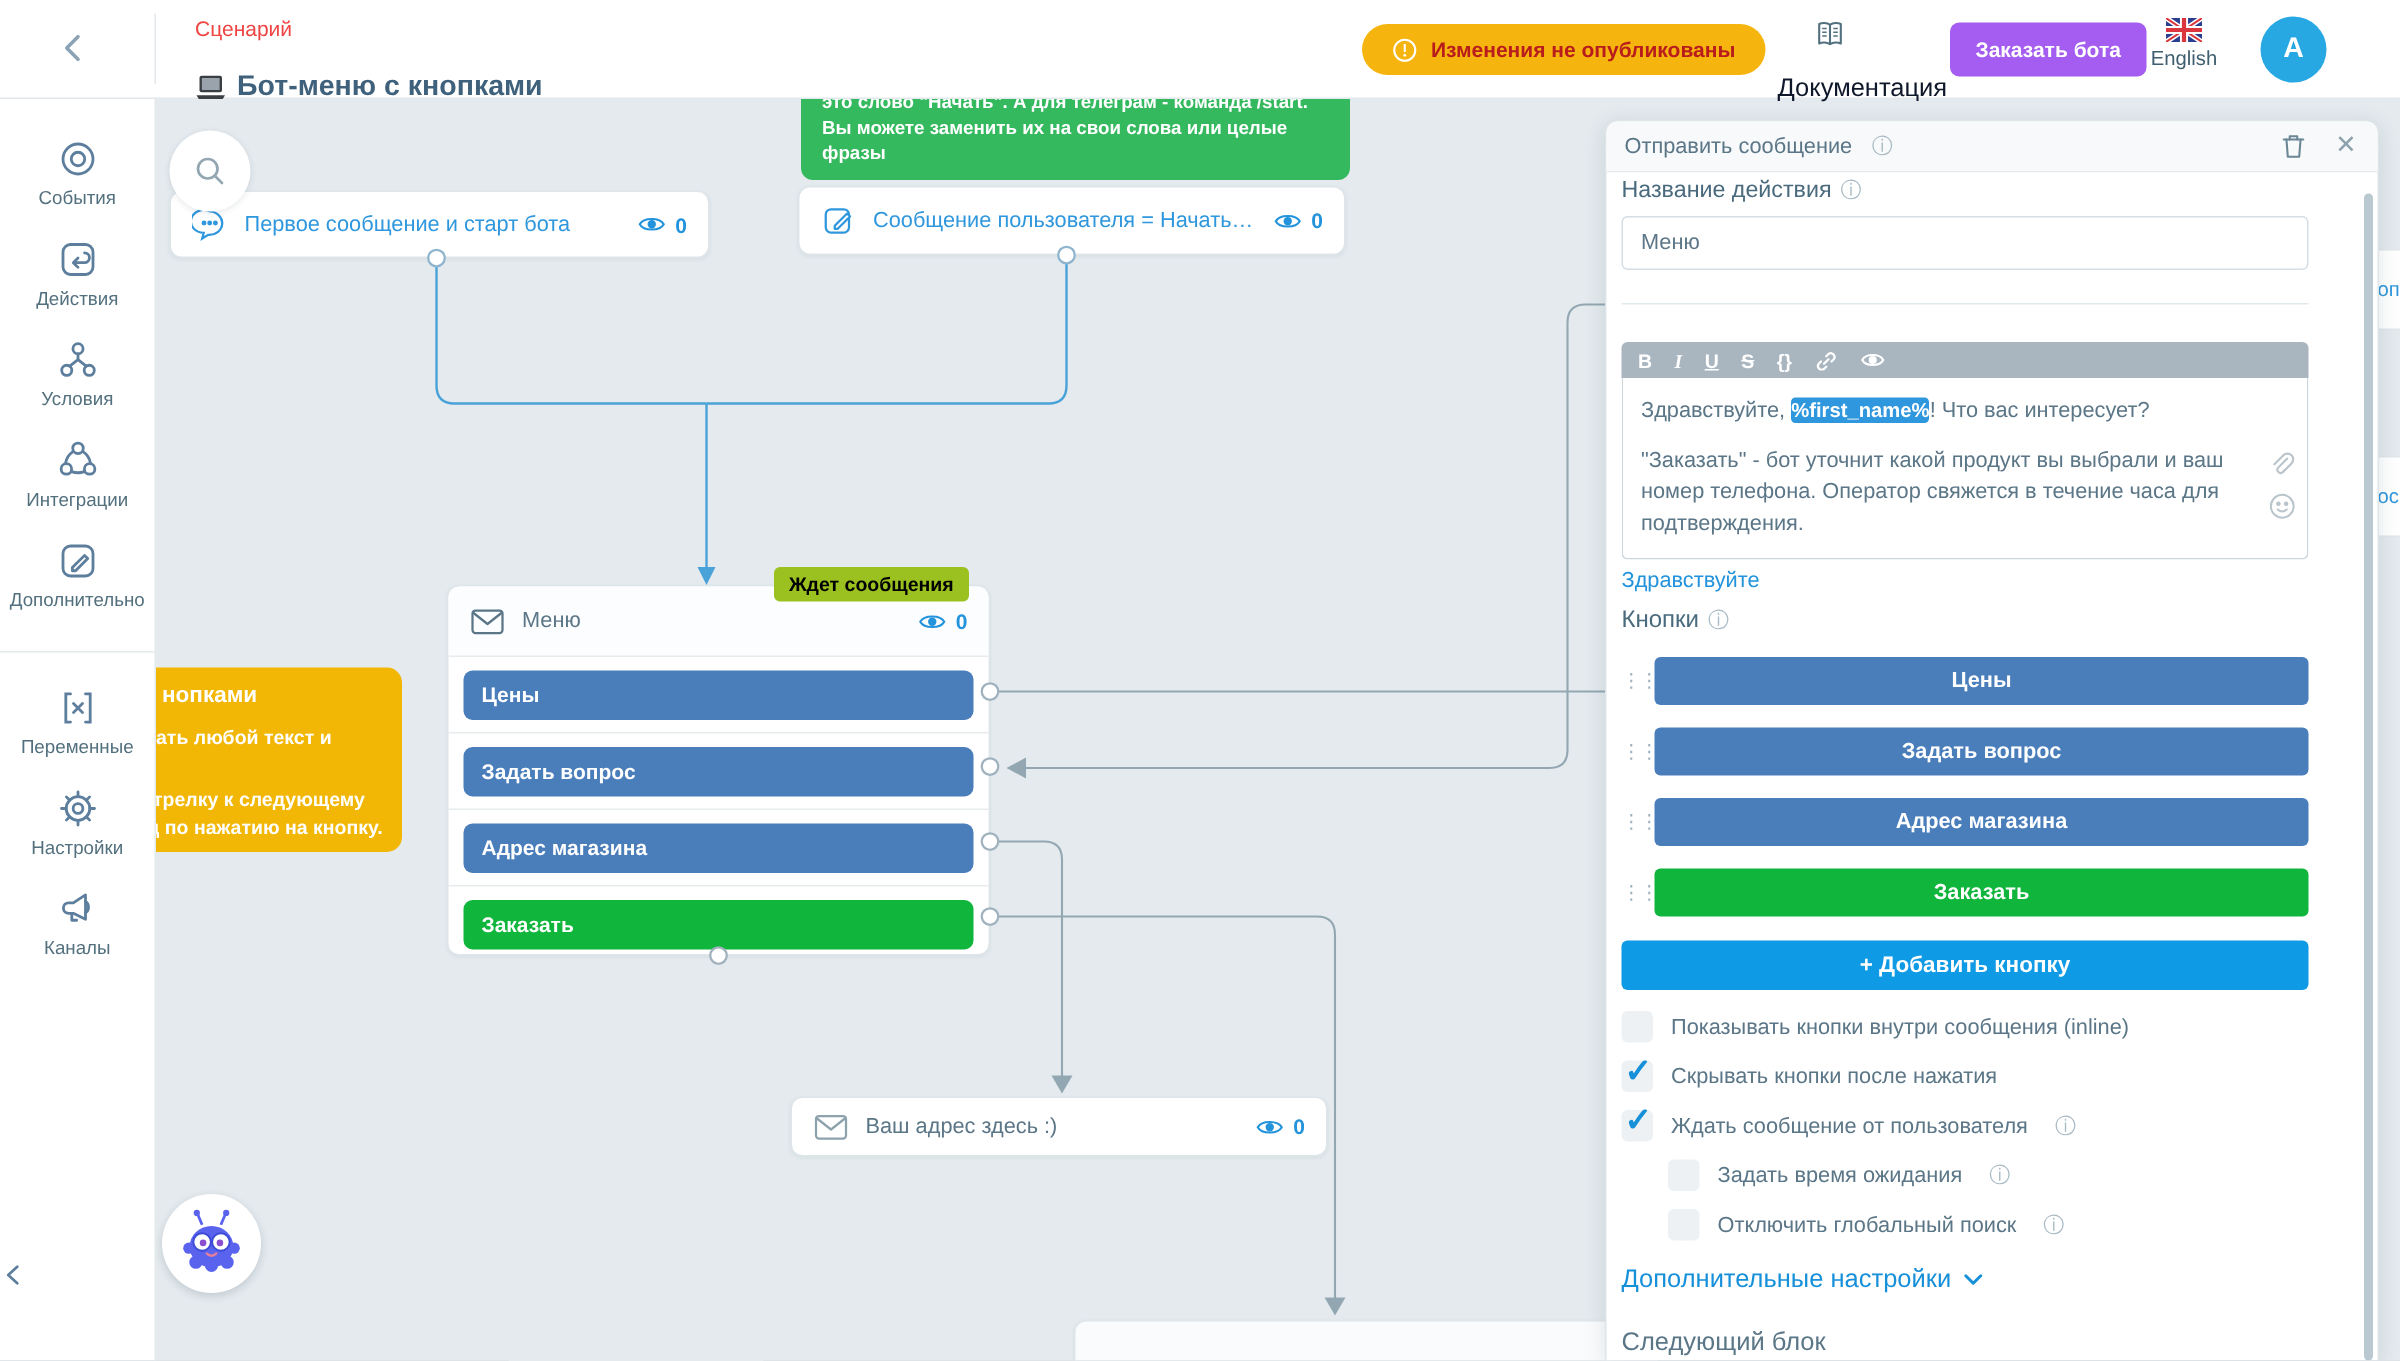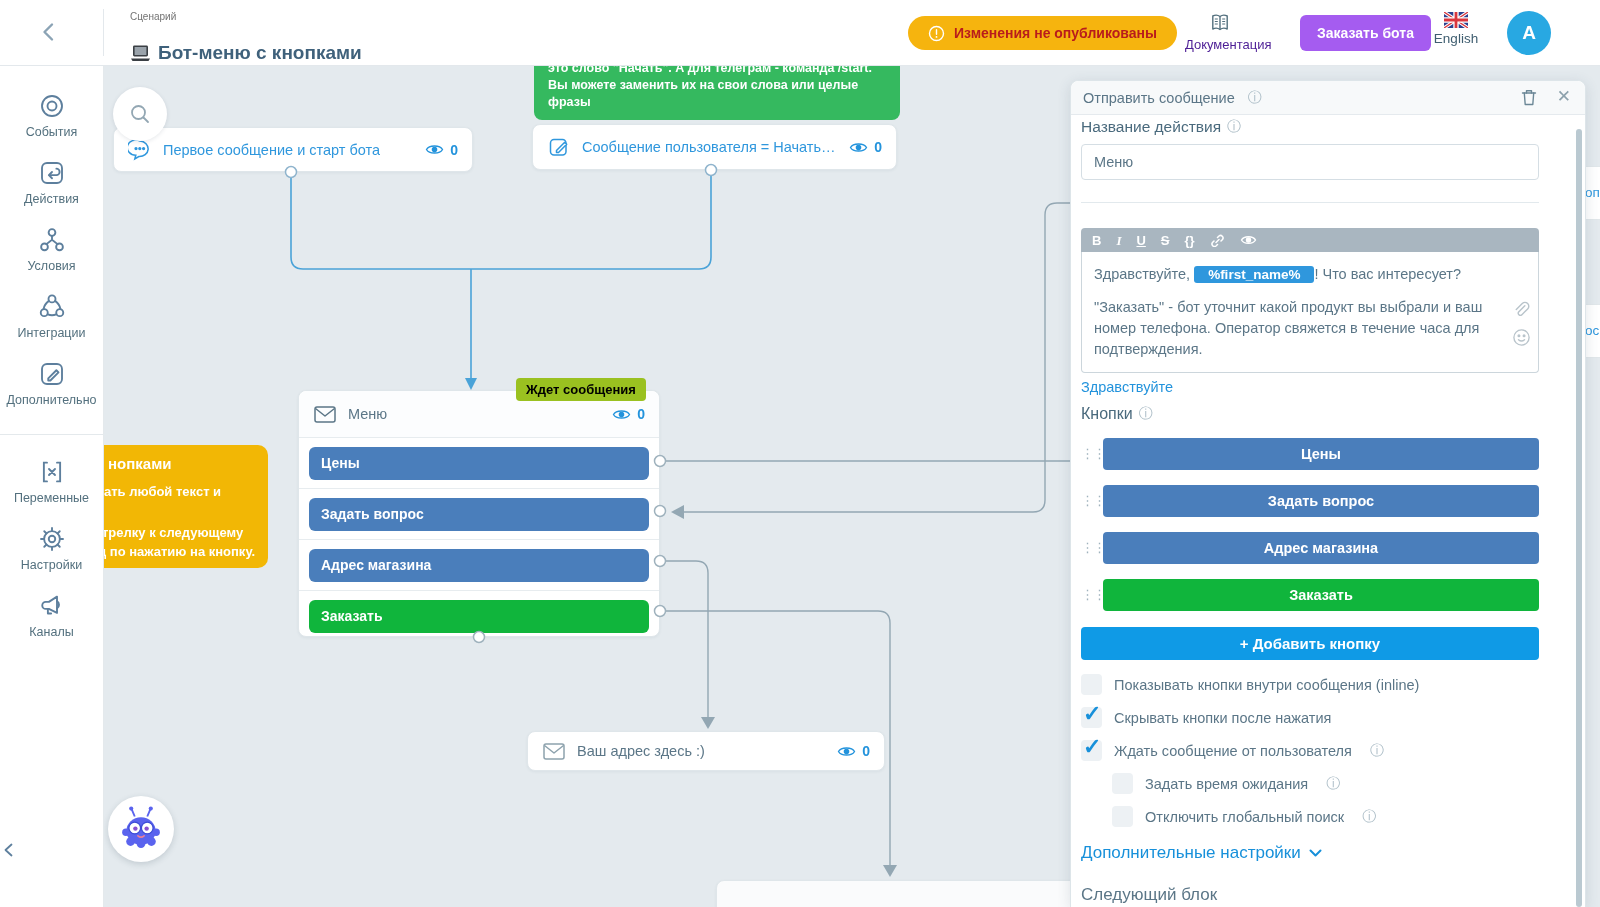--- a/index.html
+++ b/index.html
@@ -5,26 +5,26 @@
   html,body{margin:0;padding:0;background:#d7dde1;}
   .stage{position:relative;width:1600px;height:907px;background:#e4eaee;overflow:hidden;
          font-family:"Liberation Sans",sans-serif;color:#5b7687;}
   svg{display:block}
   
   .header{position:absolute;top:0;left:0;right:0;height:65px;background:#fff;
           border-bottom:1px solid #e3e8ec;z-index:30;}
   .back-btn{position:absolute;left:38px;top:21px;cursor:pointer}
   .hdr-divider{position:absolute;left:103px;top:9px;bottom:9px;width:1px;background:#e3e8ec}
   .title-wrap{position:absolute;left:130px;top:11px}
-  .crumb{font-size:10px;color:#737373}
+  .crumb{font-size:14px;color:#ef4444}
   .page-title{font-size:19px;font-weight:bold;color:#3f617b;margin-top:20px;display:flex;align-items:center;gap:7px}
   .pub-badge{position:absolute;left:908px;top:16px;height:34px;border-radius:17px;background:#f6b40e;
              color:#b91c1c;font-weight:bold;font-size:14px;display:flex;align-items:center;gap:9px;padding:0 20px}
   .docs{position:absolute;left:1185px;top:12px;width:70px;text-align:center;cursor:pointer}
-  .docs .lbl{font-size:13px;color:#4c1d95;margin-top:3px}
+  .docs .lbl{font-size:17px;color:#0f172a;margin-top:15px}
   .docs svg{margin:0 auto}
   .order-btn{position:absolute;left:1300px;top:15px;height:36px;border-radius:6px;background:#a55cf0;
              color:#fff;font-weight:bold;font-size:14px;display:flex;align-items:center;padding:0 17px;border:none;cursor:pointer}
   .lang{position:absolute;left:1428px;top:12px;width:56px;text-align:center;cursor:pointer}
   .lang .lbl{font-size:13.5px;color:#3f5e70;margin-top:3px}
   .lang svg{margin:0 auto}
   .avatar{position:absolute;left:1507px;top:11px;width:44px;height:44px;border-radius:50%;background:#28a8e2;
           color:#fff;font-weight:bold;font-size:19px;display:flex;align-items:center;justify-content:center;cursor:pointer}
   
   .sidebar{position:absolute;top:65px;left:0;bottom:0;width:103px;background:#fff;border-right:1px solid #e4e9ec;z-index:20}
@@ -74,21 +74,21 @@
   .plabel{font-size:15.5px;color:#4a6a7d;margin-top:4px;display:flex;align-items:center}
   .pinput{margin-top:8px;height:34px;border:1px solid #d5dee4;border-radius:4px;background:#fff;display:flex;
           align-items:center;padding:0 12px;font-size:14.5px;color:#5b7687}
   .pdivider{margin-top:22px;border-top:1px solid #e2e9ed}
   .editor{margin-top:25px}
   .ed-toolbar{height:24px;background:#a9b6c0;border-radius:4px 4px 0 0;display:flex;align-items:center;gap:15px;
               padding:0 11px;color:#fff;font-size:13px}
   .ed-toolbar .tb{cursor:pointer;font-weight:bold;line-height:1}
   .ed-box{position:relative;border:1px solid #ccd6dc;border-top:none;border-radius:0 0 4px 4px;background:#fff;
           min-height:64px;padding:12px 34px 12px 12px;font-size:14.5px;line-height:1.45;color:#5b7687}
-  .var-chip{background:#2f97dd;color:#fff;font-weight:bold;padding:1px 14px;border-radius:3px;font-size:13.5px}
+  .var-chip{background:#2f97dd;color:#fff;font-weight:bold;padding:1px 0;border-radius:3px;font-size:13.5px}
   .ed-side{position:absolute;right:7px;top:48px;display:flex;flex-direction:column;gap:9px}
   .link{color:#2393dc;cursor:pointer}
   .preview{margin-top:6px;font-size:14.5px}
   .btns-label{margin-top:10px;font-size:16px;color:#4a6a7d;display:flex;align-items:center}
   .btn-row{margin-top:15px;display:flex;align-items:center;gap:8px}
   .btn-row:first-of-type{margin-top:13px}
   .drag{color:#9fb2bd;font-size:13px;letter-spacing:-1px;width:14px;cursor:grab;line-height:.9}
   .ppill{flex:1;height:32px;border-radius:4px;background:#4a7ebb;color:#fff;font-weight:bold;font-size:14.5px;
          display:flex;align-items:center;justify-content:center;cursor:pointer}
   .ppill.green{background:#10b53c}

